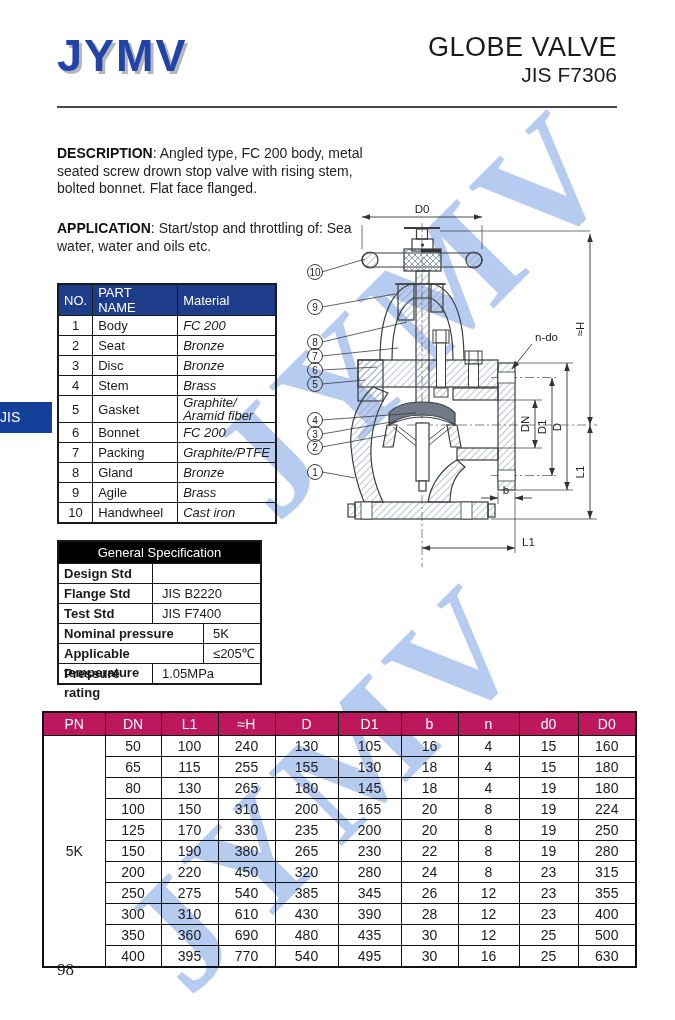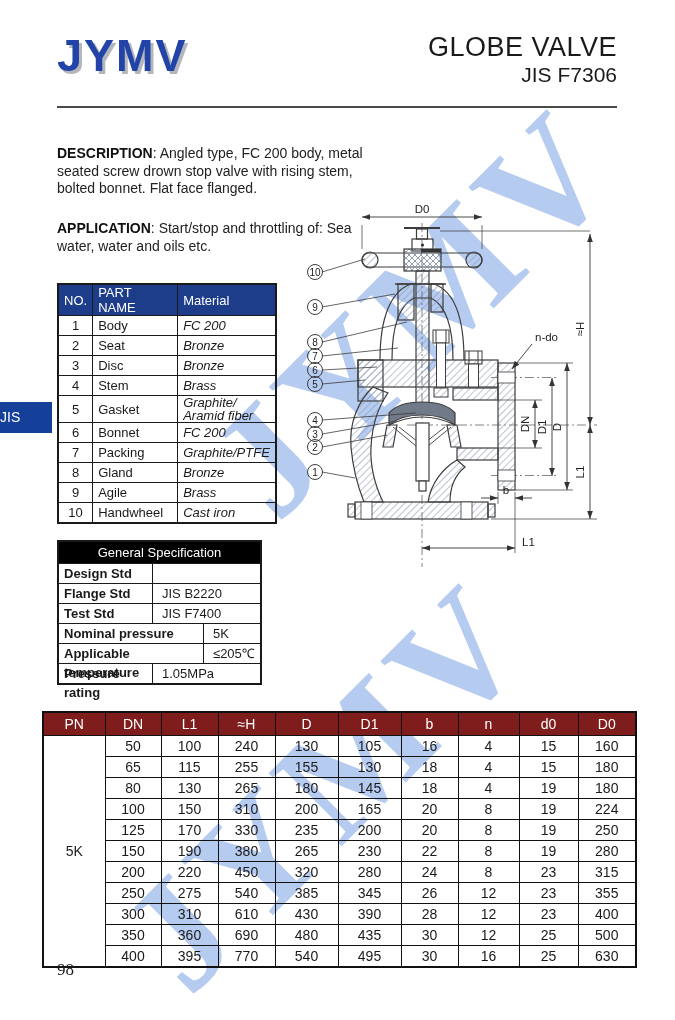--- a/index.html
+++ b/index.html
@@ -37,21 +37,21 @@
   .spec{position:absolute;left:57px;top:540px;width:201px;border:2px solid #1a1a1a;z-index:1;box-sizing:content-box;}
   .spec-title{background:#000000;color:#fff;font-size:13px;text-align:center;height:21px;line-height:21px;}
   .spec-row{display:flex;border-top:1px solid #1a1a1a;height:19px;line-height:19px;font-size:13px;color:#1a1a1a;}
   .spec-row .lbl{width:94px;min-width:94px;padding-left:5px;border-right:1px solid #1a1a1a;box-sizing:border-box;font-weight:bold;}
   .spec-row.wide .lbl{width:145px;min-width:145px;}
   .spec-row .val{flex:1;padding-left:9px;}
   
   .dims{position:absolute;left:42px;top:711px;border-collapse:collapse;table-layout:fixed;z-index:1;
         border:2px solid #111;}
   .dims th,.dims td{border:1px solid #111;font-size:14px;color:#1a1a1a;text-align:center;height:20px;padding:0;}
-  .dims thead th{background:#7f1d1d;color:#fff;font-weight:normal;height:22px;}
+  .dims thead th{background:#be185d;color:#fff;font-weight:normal;height:22px;}
   
   .drawing{position:absolute;left:295px;top:195px;z-index:1;}
   
   .pageno{position:absolute;left:57px;top:960px;font-size:17px;color:#1a1a1a;z-index:1;font-family:Liberation Serif, serif;}
 </style>
 </head>
 <body>
 
 <div class="page">
 

